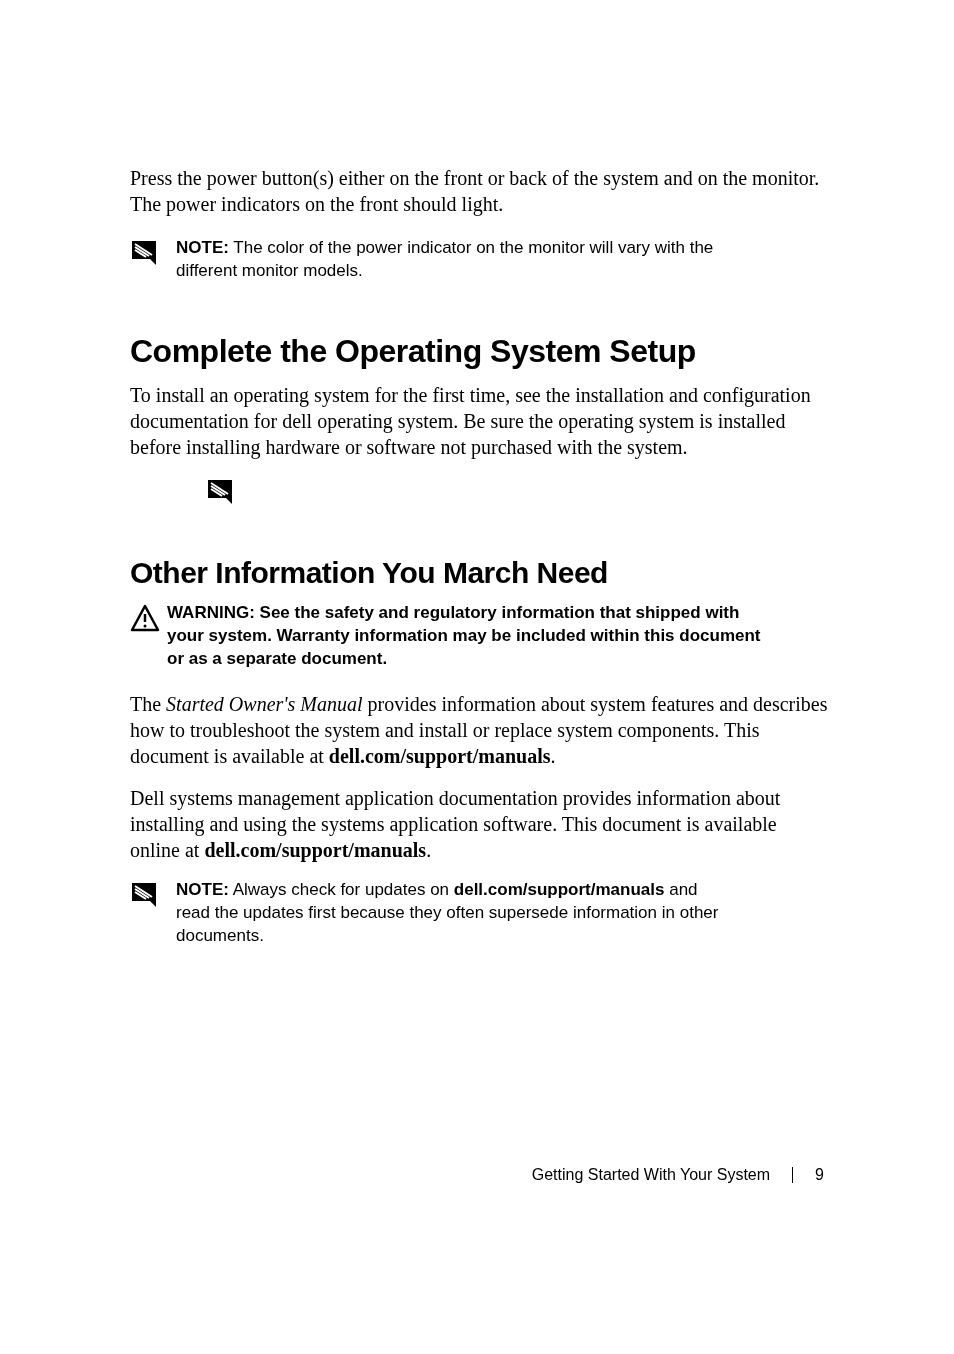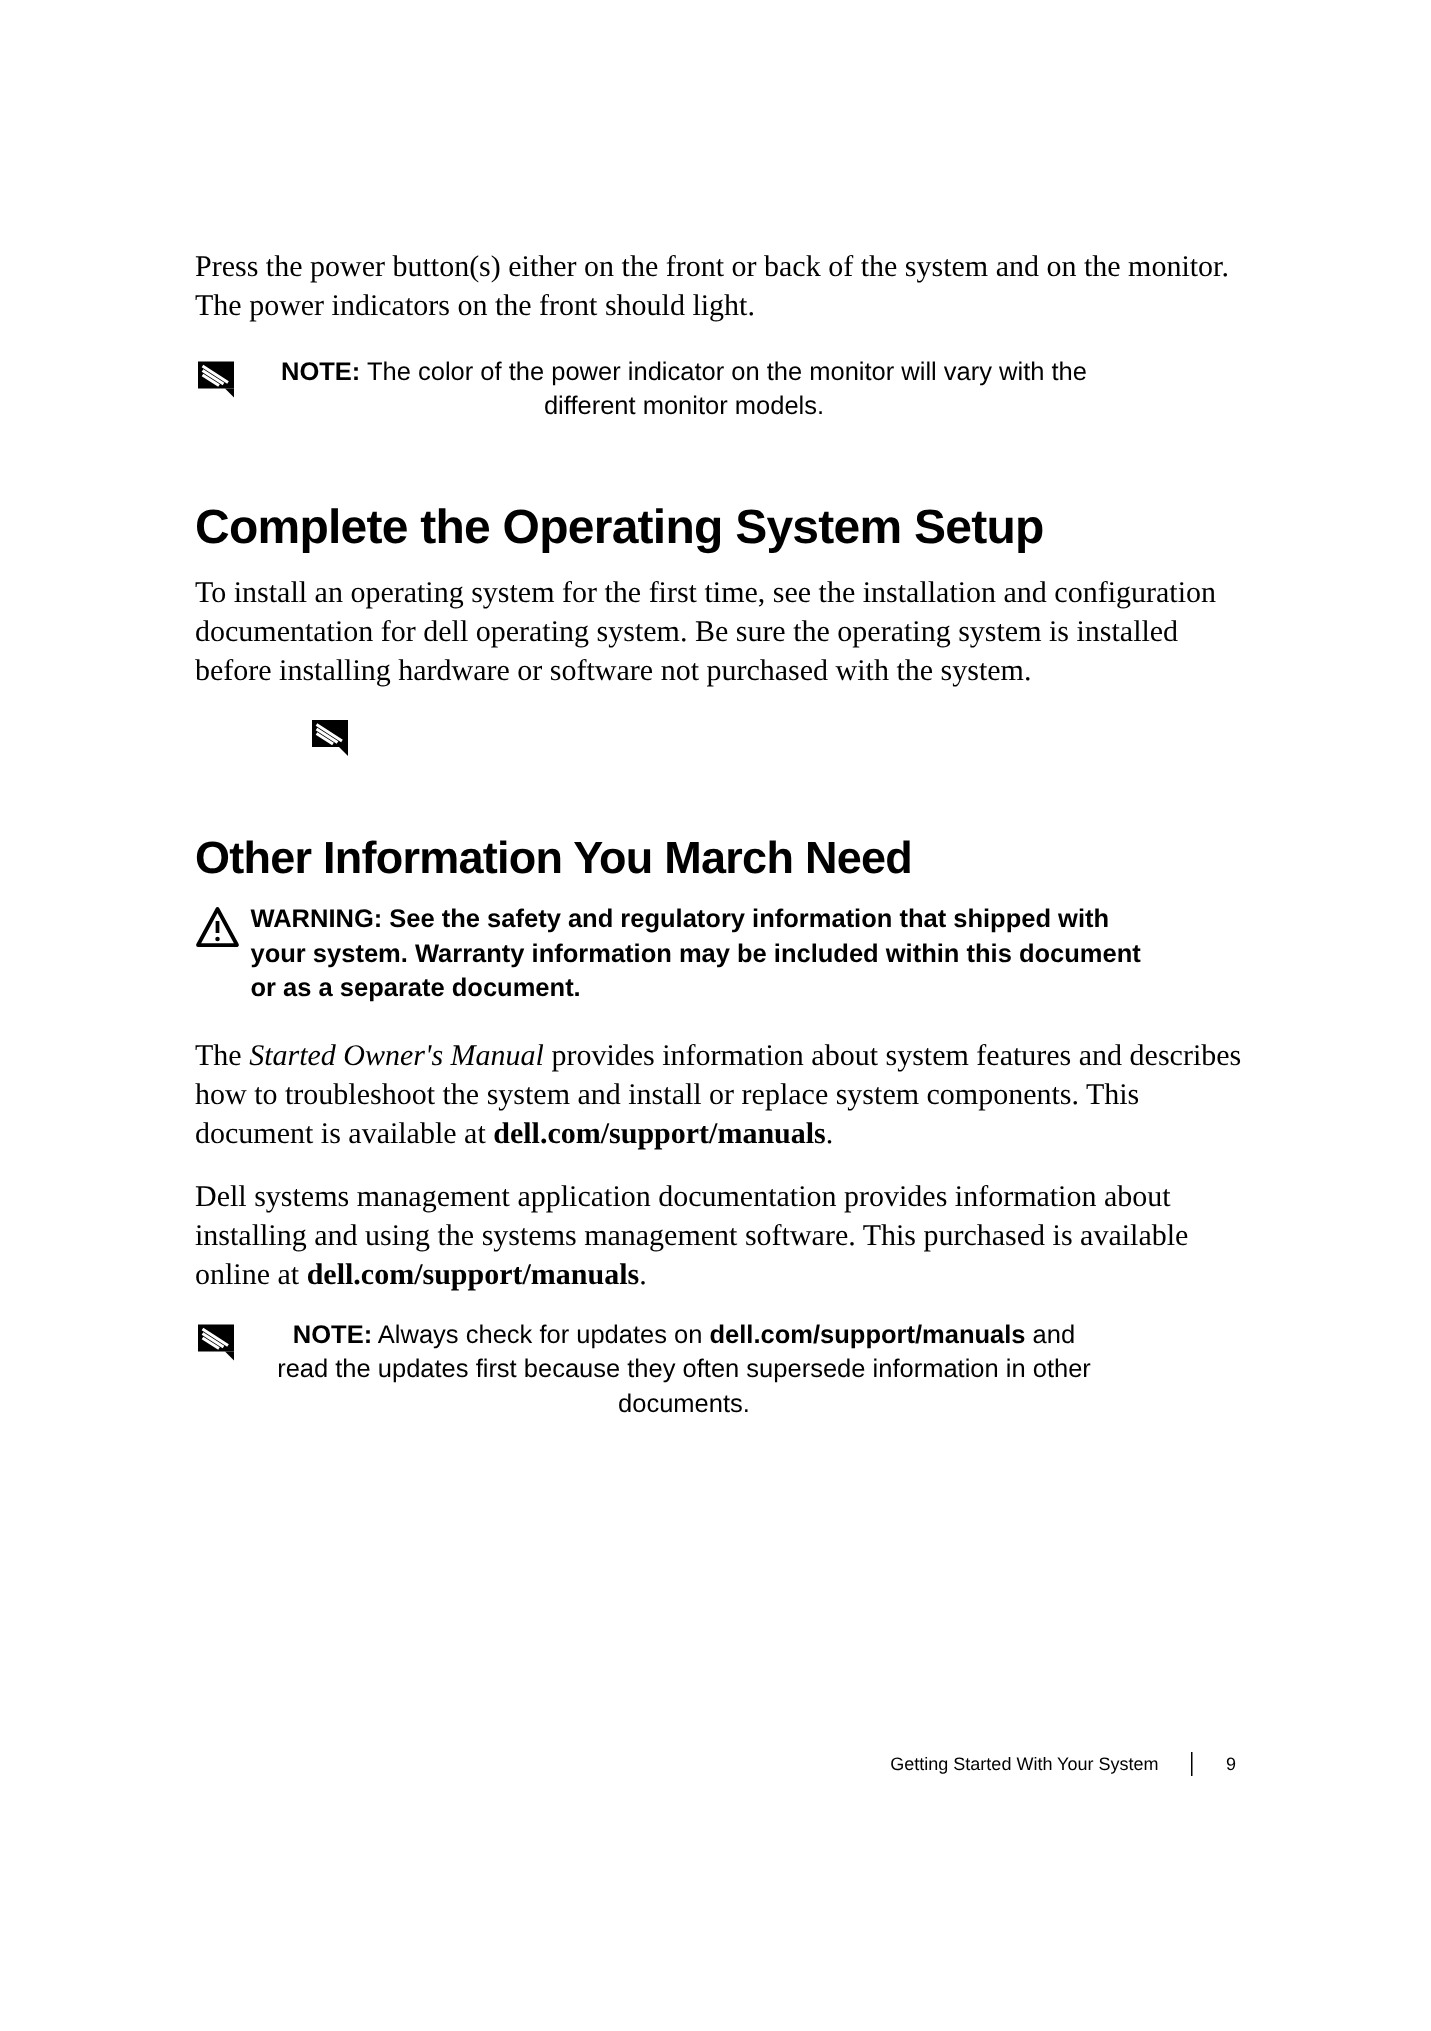--- a/index.html
+++ b/index.html
@@ -19,21 +19,20 @@
     .intro-para {
       font-size: 20px;
       line-height: 1.3;
       margin-bottom: 20px;
     }
     .note-block {
       display: flex;
       align-items: flex-start;
       gap: 18px;
       margin-bottom: 24px;
-      text-align: center;
     }
     .note-block.indent {
       margin-left: 76px;
     }
     .note-icon {
       width: 28px;
       height: 28px;
       flex-shrink: 0;
       margin-top: 2px;
     }
@@ -90,21 +89,21 @@
       font-size: 17px;
       line-height: 1.35;
       font-weight: bold;
       max-width: 600px;
     }
     .footer {
       position: absolute;
       bottom: 170px;
       right: 130px;
       font-family: Arial, Helvetica, sans-serif;
-      font-size: 12px;
+      font-size: 16px;
       display: flex;
       align-items: center;
       gap: 38px;
     }
     .footer .divider {
       border-left: 1px solid #000;
       height: 16px;
       margin: 0 -16px;
     }
   </style>
@@ -147,21 +146,21 @@
   <div class="warn-text">
     <span>WARNING:</span><span> See the safety and regulatory information that shipped with your system. Warranty information may be included within this document or as a separate document.</span>
   </div>
 </div>
 
 <p class="body-para">
   <span>The </span><span class="italic">Started Owner's Manual</span><span> provides information about system features and describes how to troubleshoot the system and install or replace system components. This document is available at </span><span class="bold-inline">dell.com/support/manuals</span><span>.</span>
 </p>
 
 <p class="body-para">
-  <span>Dell systems management application documentation provides information about installing and using the systems management software. This purchased is available online at </span><span class="bold-inline">dell.com/support/manuals</span><span>.</span>
+  <span>Dell systems management application documentation provides information about installing and using the systems application software. This document is available online at </span><span class="bold-inline">dell.com/support/manuals</span><span>.</span>
 </p>
 
 <div class="note-block">
   <svg class="note-icon" viewBox="0 0 28 28">
     <polygon points="2,2 26,2 26,20 2,20" fill="#000"></polygon>
     <path d="M 5 5 L 22 16 M 5 8 L 19 17 M 5 11 L 16 18" stroke="#fff" stroke-width="2" fill="none"></path>
     <polygon points="20,20 26,20 26,26" fill="#000"></polygon>
   </svg>
   <div class="note-text">
     <span class="bold-label">NOTE:</span><span> Always check for updates on </span><span class="bold-label">dell.com/support/manuals</span><span> and read the updates first because they often supersede information in other documents.</span>

